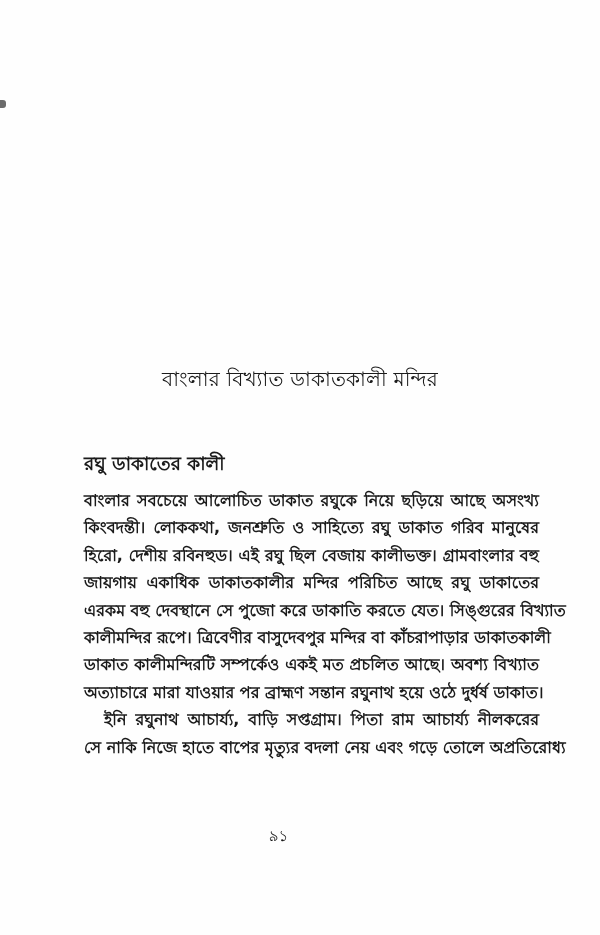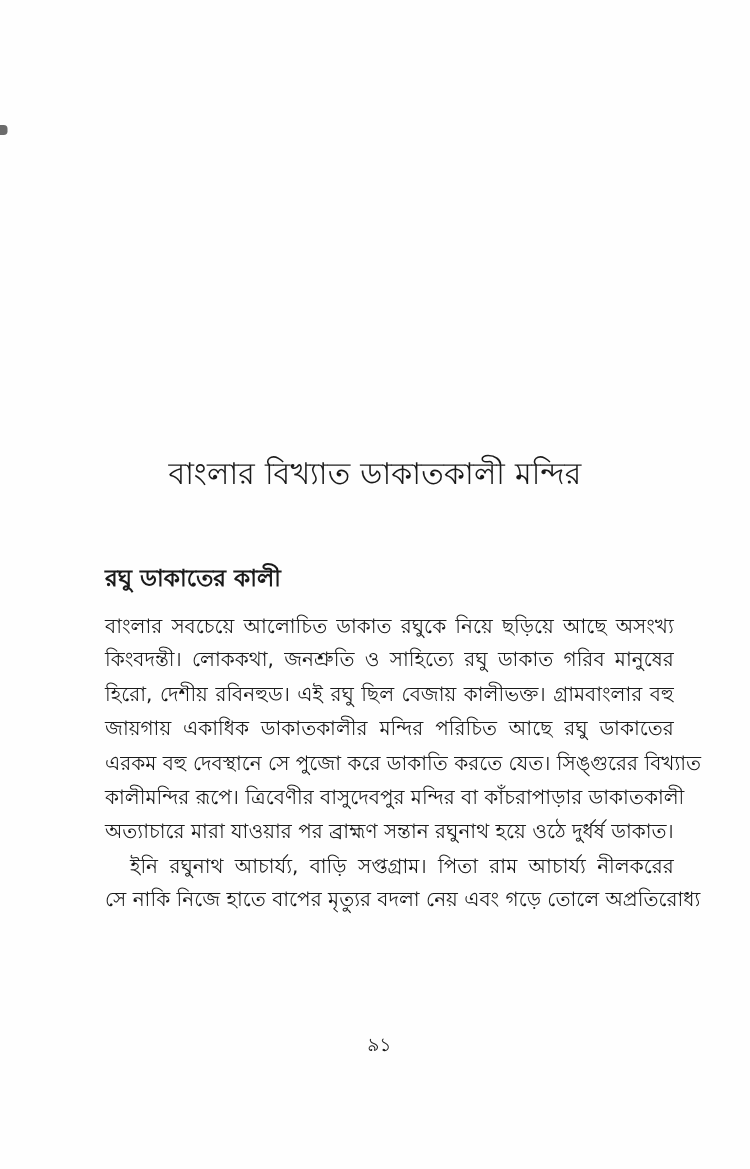--- a/index.html
+++ b/index.html
@@ -31,21 +31,21 @@
     background: #3a3a3a;
     border-radius: 0 3px 3px 0;
     opacity: 0.75;
   }
   .chapter-title {
     position: absolute;
     left: 60px;
     width: 480px;
     top: 362px;
     text-align: center;
-    font-size: 24px;
+    font-size: 20px;
     line-height: 34px;
     letter-spacing: 0.2px;
   }
   .chapter-title .line { display: block; }
   .section-heading {
     position: absolute;
     left: 84px;
     top: 450px;
     font-size: 18.5px;
     line-height: 28px;
@@ -57,36 +57,36 @@
     width: 455px;
     font-size: 16px;
   }
   .body-text .line {
     display: block;
     height: 27.4px;
     line-height: 27.4px;
     white-space: nowrap;
     text-align: justify;
     text-align-last: justify;
+    font-weight: bold;
   }
   .body-text .line.last {
     text-align-last: left;
   }
   .body-text .line.indent {
     padding-left: 20px;
   }
   .page-number {
     position: absolute;
     left: 0;
     width: 557px;
     top: 826px;
     text-align: center;
     font-size: 15px;
     line-height: 20px;
-    padding-left: 25px;
   }
 </style>
 </head>
 <body>
 
 <div class="page">
 
   <div class="edge-mark"></div>
 
   <h1 class="chapter-title" style="margin:0;font-weight:normal;">
@@ -96,20 +96,21 @@
   <h2 class="section-heading" style="margin:0;font-weight:bold;">রঘু ডাকাতের কালী</h2>
 
   <div class="body-text">
     <div class="paragraph">
       <span class="line">বাংলার সবচেয়ে আলোচিত ডাকাত রঘুকে নিয়ে ছড়িয়ে আছে অসংখ্য</span>
       <span class="line">কিংবদন্তী। লোককথা, জনশ্রুতি ও সাহিত্যে রঘু ডাকাত গরিব মানুষের</span>
       <span class="line">হিরো, দেশীয় রবিনহুড। এই রঘু ছিল বেজায় কালীভক্ত। গ্রামবাংলার বহু</span>
       <span class="line">জায়গায় একাধিক ডাকাতকালীর মন্দির পরিচিত আছে রঘু ডাকাতের</span>
       <span class="line">এরকম বহু দেবস্থানে সে পুজো করে ডাকাতি করতে যেত। সিঙ্গুরের বিখ্যাত</span>
       <span class="line">কালীমন্দির রূপে। ত্রিবেণীর বাসুদেবপুর মন্দির বা কাঁচরাপাড়ার ডাকাতকালী</span>
+      <span class="line">ডাকাত কালীমন্দিরটি সম্পর্কেও একই মত প্রচলিত আছে। অবশ্য বিখ্যাত</span>
     </div>
     <div class="paragraph">
       <span class="line">অত্যাচারে মারা যাওয়ার পর ব্রাহ্মণ সন্তান রঘুনাথ হয়ে ওঠে দুর্ধর্ষ ডাকাত।</span>
       <span class="line indent">ইনি রঘুনাথ আচার্য্য, বাড়ি সপ্তগ্রাম। পিতা রাম আচার্য্য নীলকরের</span>
       <span class="line">সে নাকি নিজে হাতে বাপের মৃত্যুর বদলা নেয় এবং গড়ে তোলে অপ্রতিরোধ্য</span>
     </div>
   </div>
 
   <div class="page-number">৯১</div>
 

